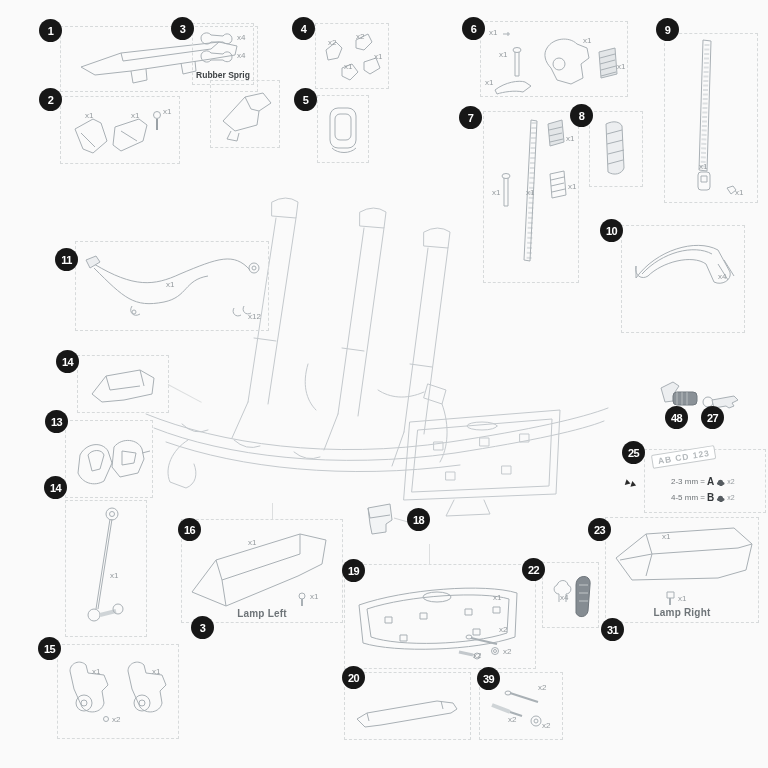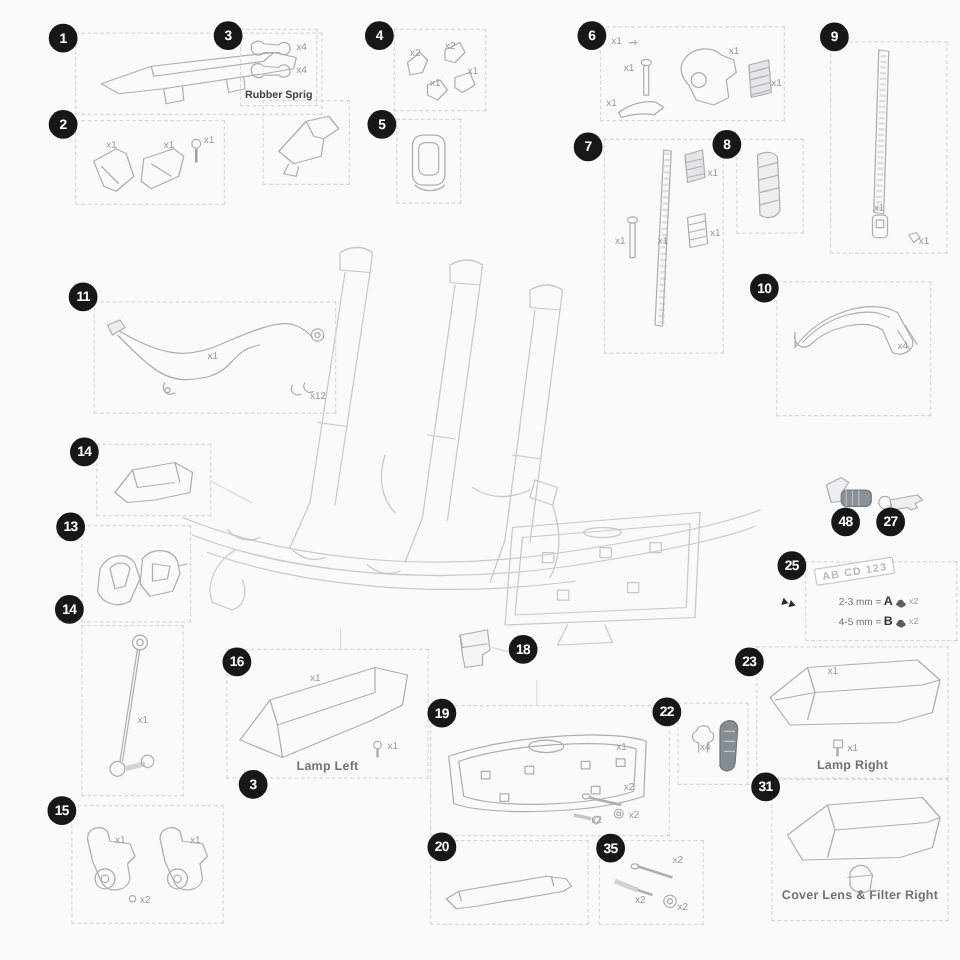--- a/index.html
+++ b/index.html
@@ -206,21 +206,21 @@
   <div class="badge" style="left:600px;top:219px">10</div>
   <div class="box" style="left:621px;top:225px;width:124px;height:108px">
     <svg class="art" width="124" height="108" stroke="#a9b0b5" fill="none" stroke-width="1" stroke-linejoin="round">
       <path d="M14,52 C34,24 74,12 96,24 l12,22 c2,8 -8,14 -16,10 l-8,-18 c-14,-10 -44,-2 -58,12 -6,4 -14,0 -12,-10 z"></path>
       <path d="M20,48 C40,26 72,18 90,28"></path>
       <path d="M96,38 l10,16 M102,34 l10,16"></path>
     </svg>
     <span class="qty" style="left:96px;top:46px">x4</span>
   </div>
 
-  <div class="badge" style="left:55px;top:226px">11</div>
+  <div class="badge" style="left:55px;top:248px">11</div>
   <div class="box" style="left:75px;top:241px;width:194px;height:90px">
     <svg class="art" width="194" height="90" stroke="#a9b0b5" fill="none" stroke-width="1" stroke-linejoin="round">
       <path d="M18,22 c40,24 60,22 86,10 38,-16 54,-22 70,-4"></path>
       <path d="M18,26 c30,30 40,40 70,34 24,-5 20,-22 44,-26"></path>
       <path d="M10,18 l10,-4 4,6 -10,6 z" fill="#eceef0"></path>
       <circle cx="178" cy="26" r="5"></circle>
         <circle cx="178" cy="26" r="2"></circle>
       <path d="M56,64 c-4,6 2,12 8,8"></path>
         <circle cx="58" cy="70" r="2"></circle>
       <path d="M158,66 c-3,5 2,10 7,7 M168,64 c-3,5 2,10 7,7"></path>
@@ -326,21 +326,21 @@
   </div>
 
   <div class="badge" style="left:342px;top:666px">20</div>
   <div class="box" style="left:344px;top:672px;width:127px;height:68px">
     <svg class="art" width="127" height="68" stroke="#a9b0b5" fill="none" stroke-width="1" stroke-linejoin="round">
       <path d="M12,46 l10,-6 70,-12 16,2 4,6 -6,4 -70,12 -16,2 z"></path>
       <path d="M22,40 l2,8 M96,28 l2,8"></path>
     </svg>
   </div>
 
-  <div class="badge" style="left:477px;top:667px">35</div>
+  <div class="badge" style="left:477px;top:667px">39</div>
   <div class="box" style="left:479px;top:672px;width:84px;height:68px">
     <svg class="art" width="84" height="68" stroke="#a9b0b5" fill="none" stroke-width="1" stroke-linejoin="round">
       <ellipse cx="28" cy="20" rx="3" ry="2"></ellipse>
       <path d="M30,20 l28,9" stroke-width="2"></path>
       <path d="M12,32 l18,7" stroke-width="4" stroke="#cfd4d7"></path>
       <path d="M30,39 l12,4" stroke-width="2"></path>
       <circle cx="56" cy="48" r="5"></circle>
         <circle cx="56" cy="48" r="2"></circle>
     </svg>
     <span class="qty" style="left:58px;top:10px">x2</span>
@@ -366,29 +366,20 @@
       <path d="M46,36 L40,58 M14,42 L46,36"></path>
       <rect x="61" y="74" width="7" height="6"></rect>
       <path d="M64,80 v7" stroke-width="2"></path>
     </svg>
     <span class="qty" style="left:56px;top:14px">x1</span>
     <span class="qty" style="left:72px;top:76px">x1</span>
     <div class="plabel" style="bottom:4px">Lamp Right</div>
   </div>
 
   <div class="badge" style="left:601px;top:618px">31</div>
-  <div class="box" style="left:617px;top:623px;width:142px;height:114px">
-    <svg class="art" width="142" height="114" stroke="#a9b0b5" fill="none" stroke-width="1" stroke-linejoin="round">
-      <path d="M12,44 L44,20 L120,14 L134,30 L128,54 L102,62 L24,64 Z"></path>
-      <path d="M44,20 L50,40 L124,34 L134,30 M50,40 L44,62"></path>
-      <path d="M62,76 c0,-6 8,-10 14,-6 l4,6 -2,12 c-6,4 -14,2 -16,-4 z"></path>
-      <path d="M60,78 l20,-2"></path>
-    </svg>
-    <div class="plabel" style="bottom:14px">Cover Lens &amp; Filter Right</div>
-  </div>
 
   <div class="badge" style="left:622px;top:441px">25</div>
   <div class="arrows25"><i></i><i></i></div>
   <div class="box" style="left:644px;top:449px;width:122px;height:64px">
     <div class="plate25">
       <span>AB CD 123</span>
     </div>
     <div class="row25" style="left:26px;top:26px">
       <span class="m">2-3 mm =</span>
       <span class="letter">A</span>

